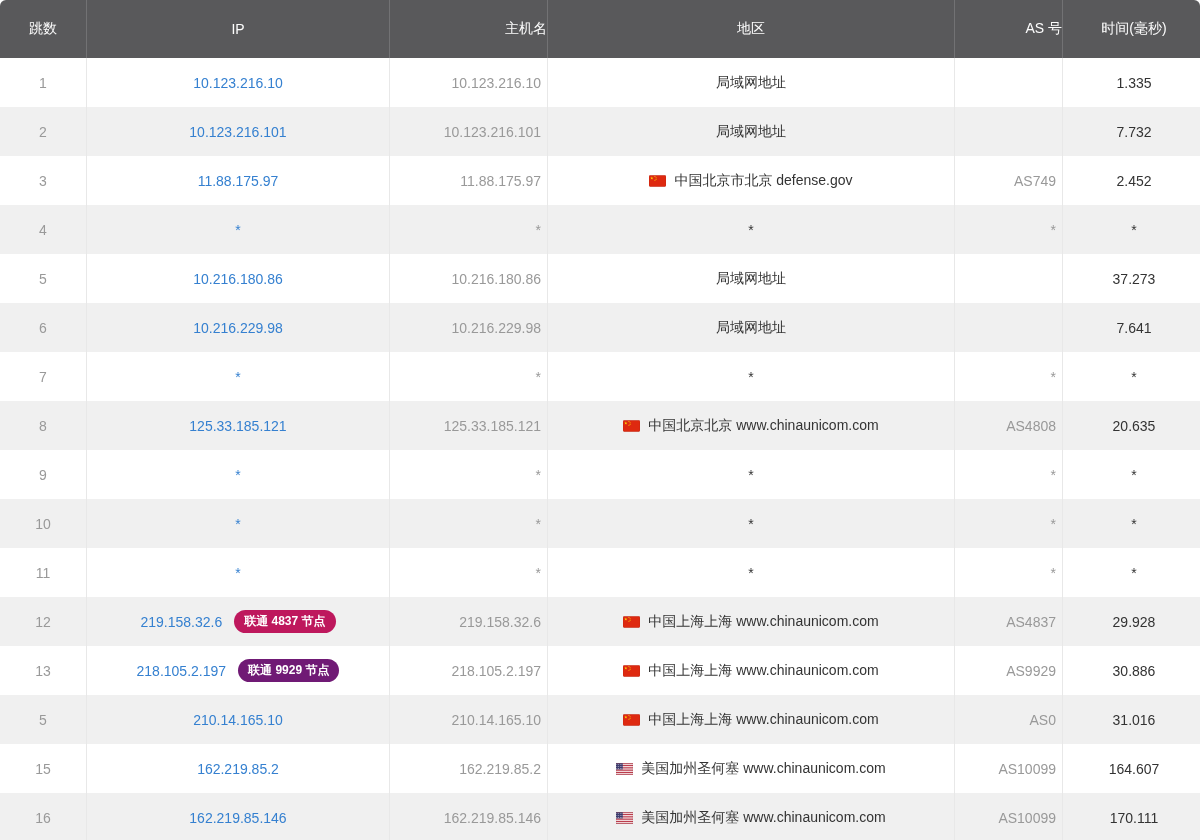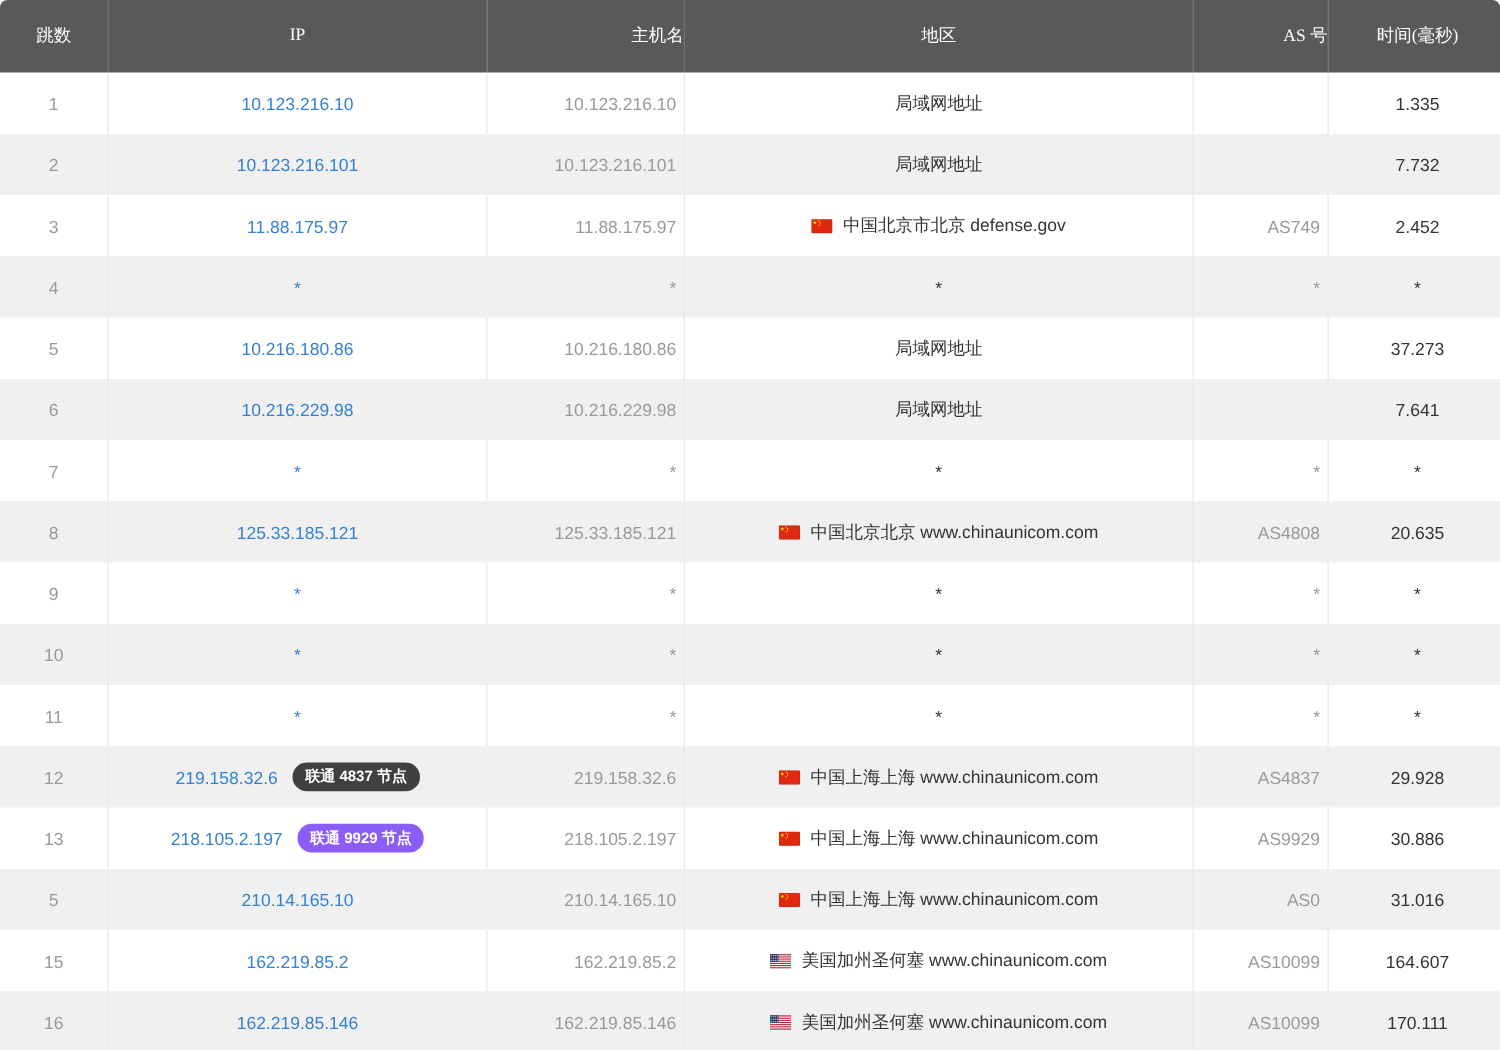--- a/index.html
+++ b/index.html
@@ -19,21 +19,20 @@
     table-layout: fixed;
   }
   thead th {
     background: #59595b;
     color: #fdfdfd;
     font-weight: 400;
     font-size: 14px;
     height: 58px;
     text-align: center;
     padding: 0;
-    font-family: Liberation Serif, serif;
   }
   thead th + th { border-left: 1px solid #727274; }
   tbody td {
     height: 49px;
     padding: 0 6px;
     text-align: center;
     vertical-align: middle;
     font-size: 14px;
     color: #333333;
     overflow: hidden;
@@ -250,21 +249,21 @@
           <td class="col-region"><span class="region-wrap">
               <span>*</span>
             </span></td>
           <td class="col-asn gray">*</td>
           <td class="col-time">*</td>
         </tr>
         <tr>
           <td class="col-hop gray">12</td>
           <td class="col-ip"><span class="ip-wrap">
               <a class="ip-link">219.158.32.6</a>
-              <span class="badge" style="background: #404040;">联通 4837 节点</span>
+              <span class="badge" style="background: #be185d;">联通 4837 节点</span>
             </span></td>
           <td class="col-host gray">219.158.32.6</td>
           <td class="col-region"><span class="region-wrap">
               <span class="flag-icon">
                 <svg width="17" height="12" viewBox="0 0 30 20">
                   <rect width="30" height="20" rx="2" fill="#de2910"></rect>
                   <polygon fill="#ffde00" points="5,2 5.67,4.07 7.85,4.07 6.09,5.35 6.76,7.43 5,6.15 3.24,7.43 3.91,5.35 2.15,4.07 4.33,4.07"></polygon>
                   <circle cx="10.5" cy="2.2" r="0.9" fill="#ffde00"></circle>
                   <circle cx="12.5" cy="4.3" r="0.9" fill="#ffde00"></circle>
                   <circle cx="12.5" cy="6.8" r="0.9" fill="#ffde00"></circle>
@@ -274,21 +273,21 @@
               </span>
               <span>中国上海上海 www.chinaunicom.com</span>
             </span></td>
           <td class="col-asn gray">AS4837</td>
           <td class="col-time">29.928</td>
         </tr>
         <tr>
           <td class="col-hop gray">13</td>
           <td class="col-ip"><span class="ip-wrap">
               <a class="ip-link">218.105.2.197</a>
-              <span class="badge" style="background: #8b5cf6; text-align: right;">联通 9929 节点</span>
+              <span class="badge" style="background: #701a75; text-align: right;">联通 9929 节点</span>
             </span></td>
           <td class="col-host gray">218.105.2.197</td>
           <td class="col-region"><span class="region-wrap">
               <span class="flag-icon">
                 <svg width="17" height="12" viewBox="0 0 30 20">
                   <rect width="30" height="20" rx="2" fill="#de2910"></rect>
                   <polygon fill="#ffde00" points="5,2 5.67,4.07 7.85,4.07 6.09,5.35 6.76,7.43 5,6.15 3.24,7.43 3.91,5.35 2.15,4.07 4.33,4.07"></polygon>
                   <circle cx="10.5" cy="2.2" r="0.9" fill="#ffde00"></circle>
                   <circle cx="12.5" cy="4.3" r="0.9" fill="#ffde00"></circle>
                   <circle cx="12.5" cy="6.8" r="0.9" fill="#ffde00"></circle>

